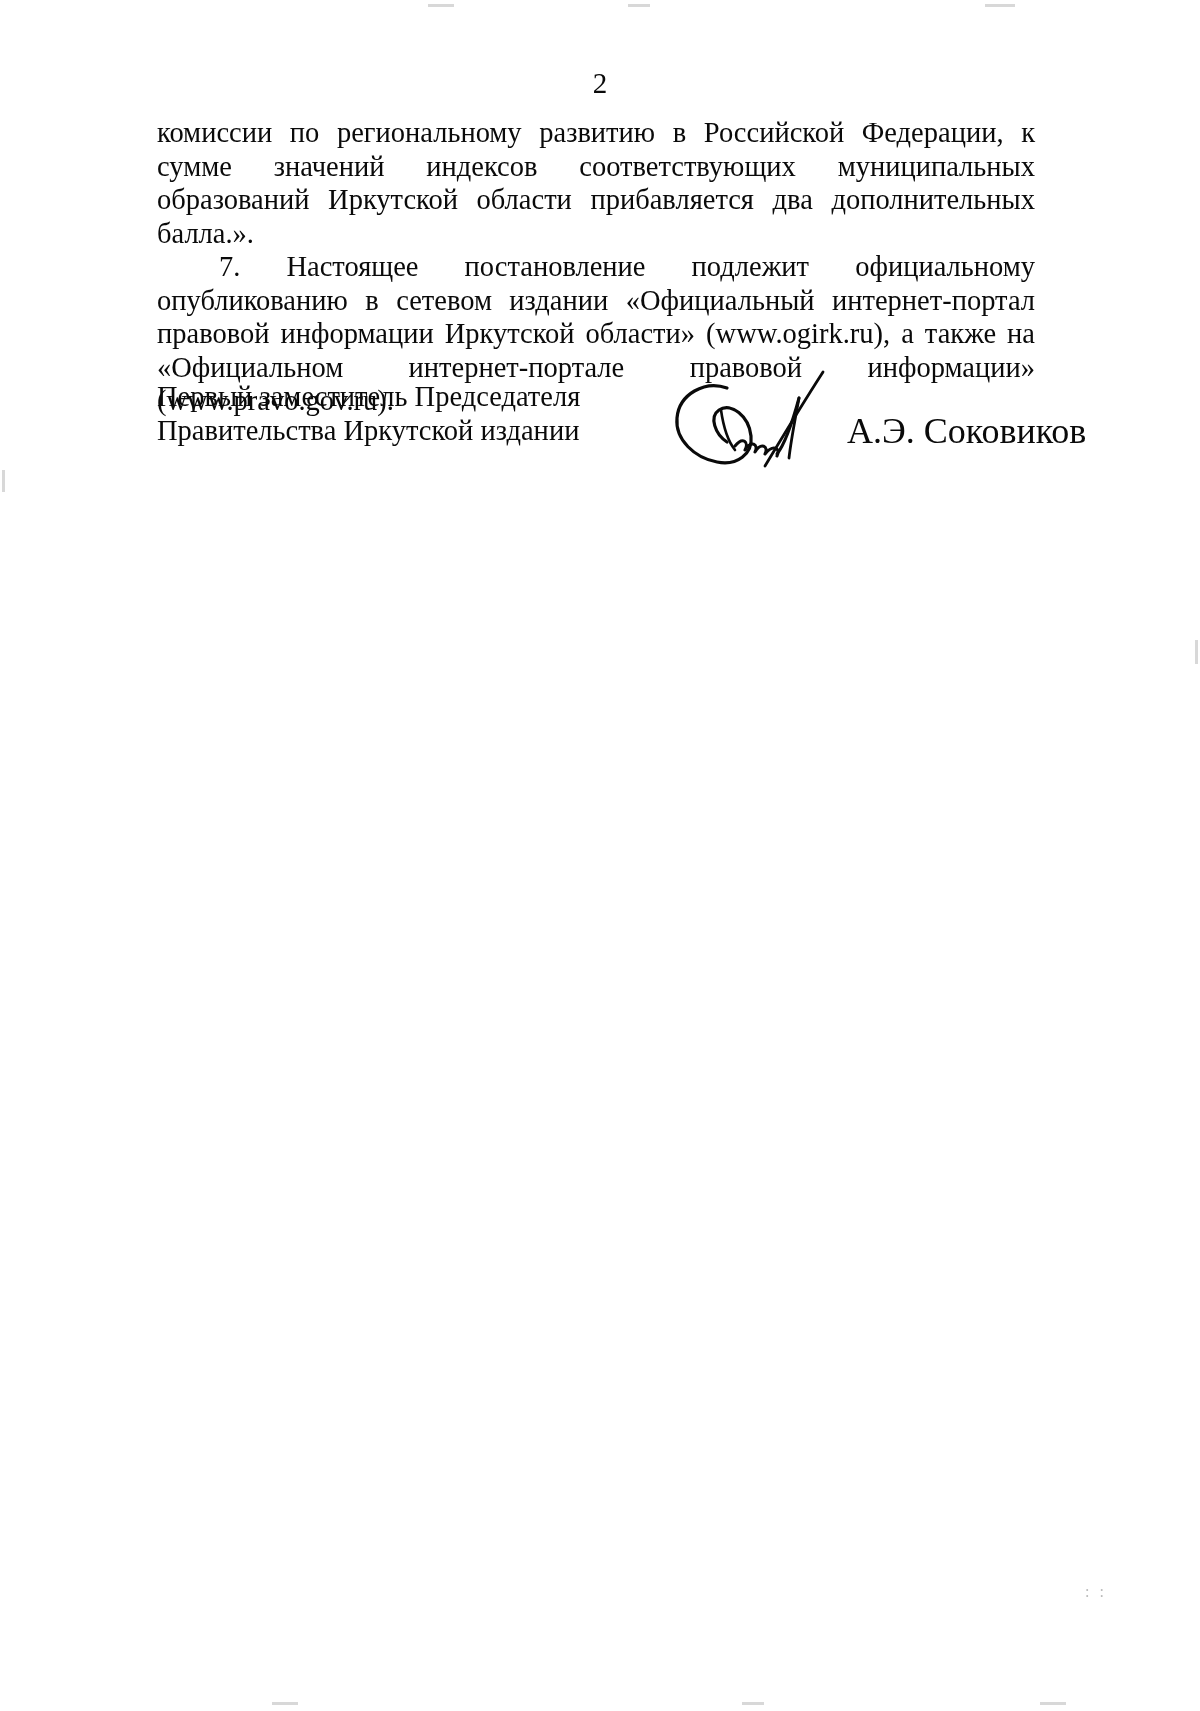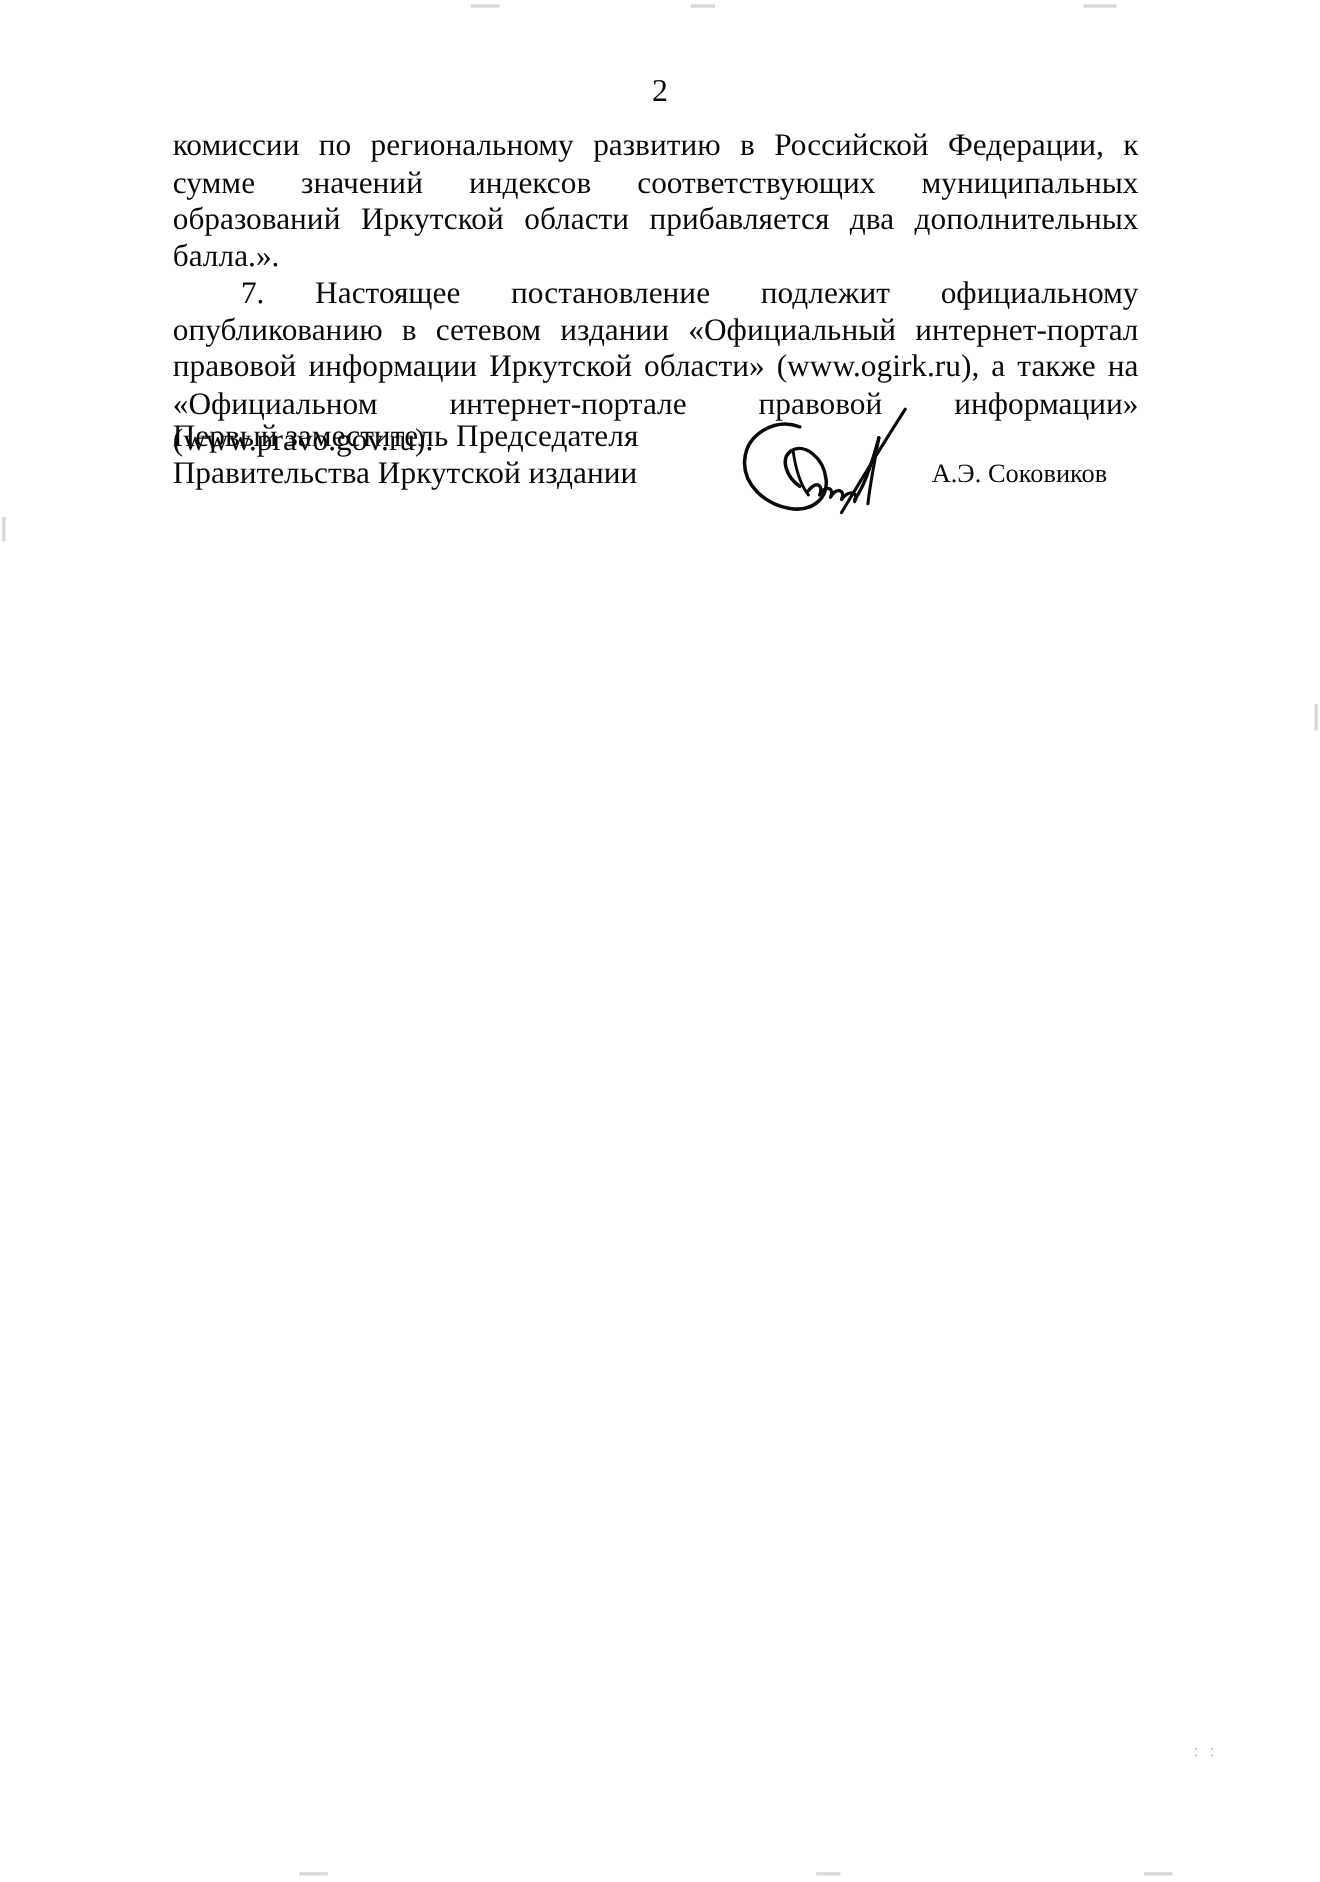--- a/index.html
+++ b/index.html
@@ -93,21 +93,21 @@
   }
   .sig-title {
     font-size: 28.5px;
     line-height: 34px;
     white-space: nowrap;
   }
   .sig-name {
     position: absolute;
     left: 690px;
     top: 34px;
-    font-size: 24px;
+    font-size: 36px;
     line-height: 34px;
     white-space: nowrap;
   }
 
   .signature-mark {
     position: absolute;
     left: 665px;
     top: 358px;
     width: 180px;
     height: 112px;

